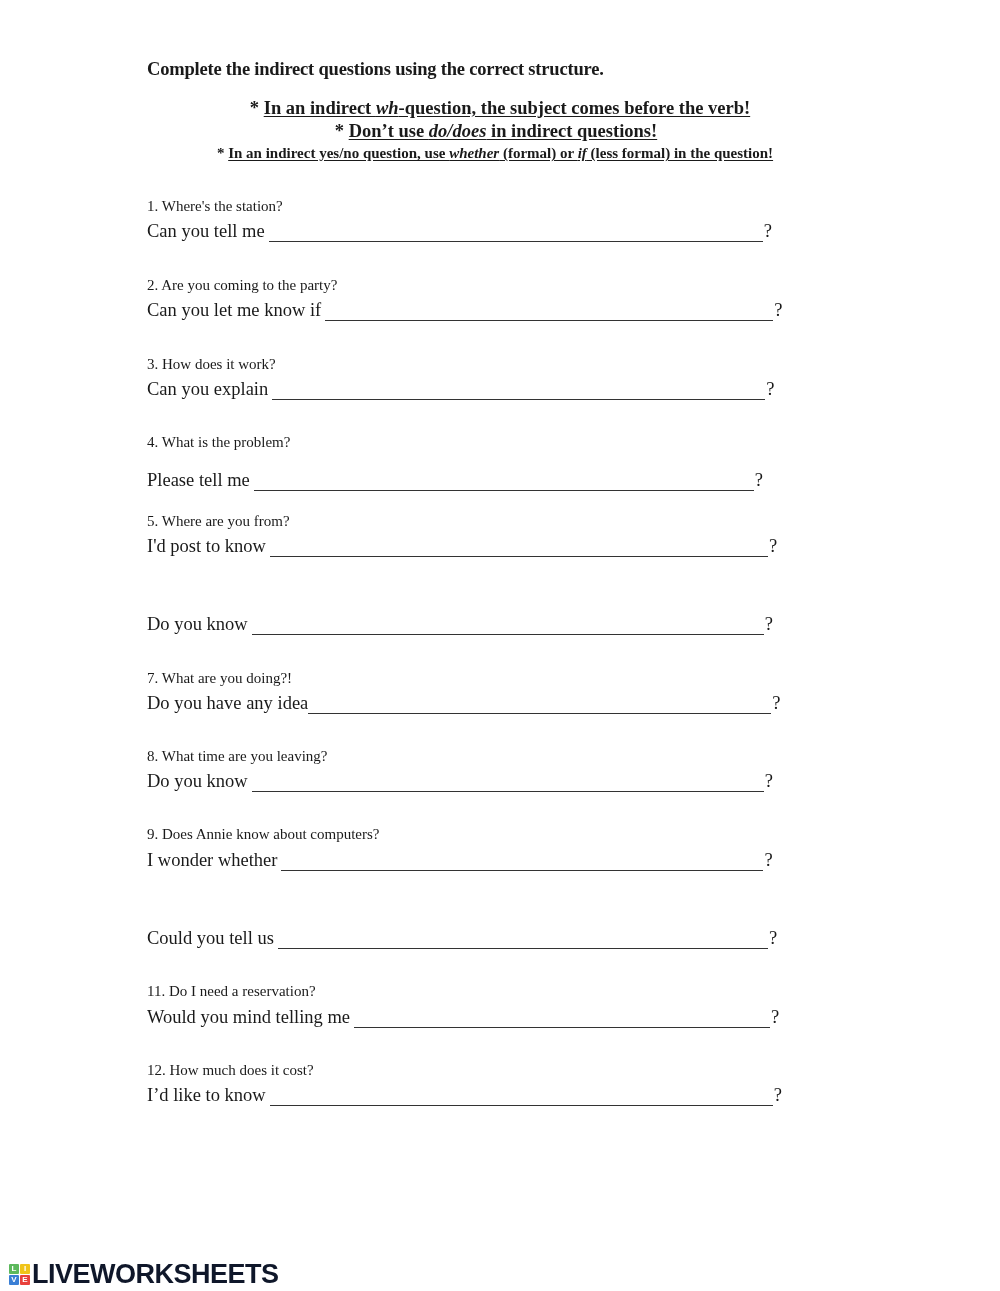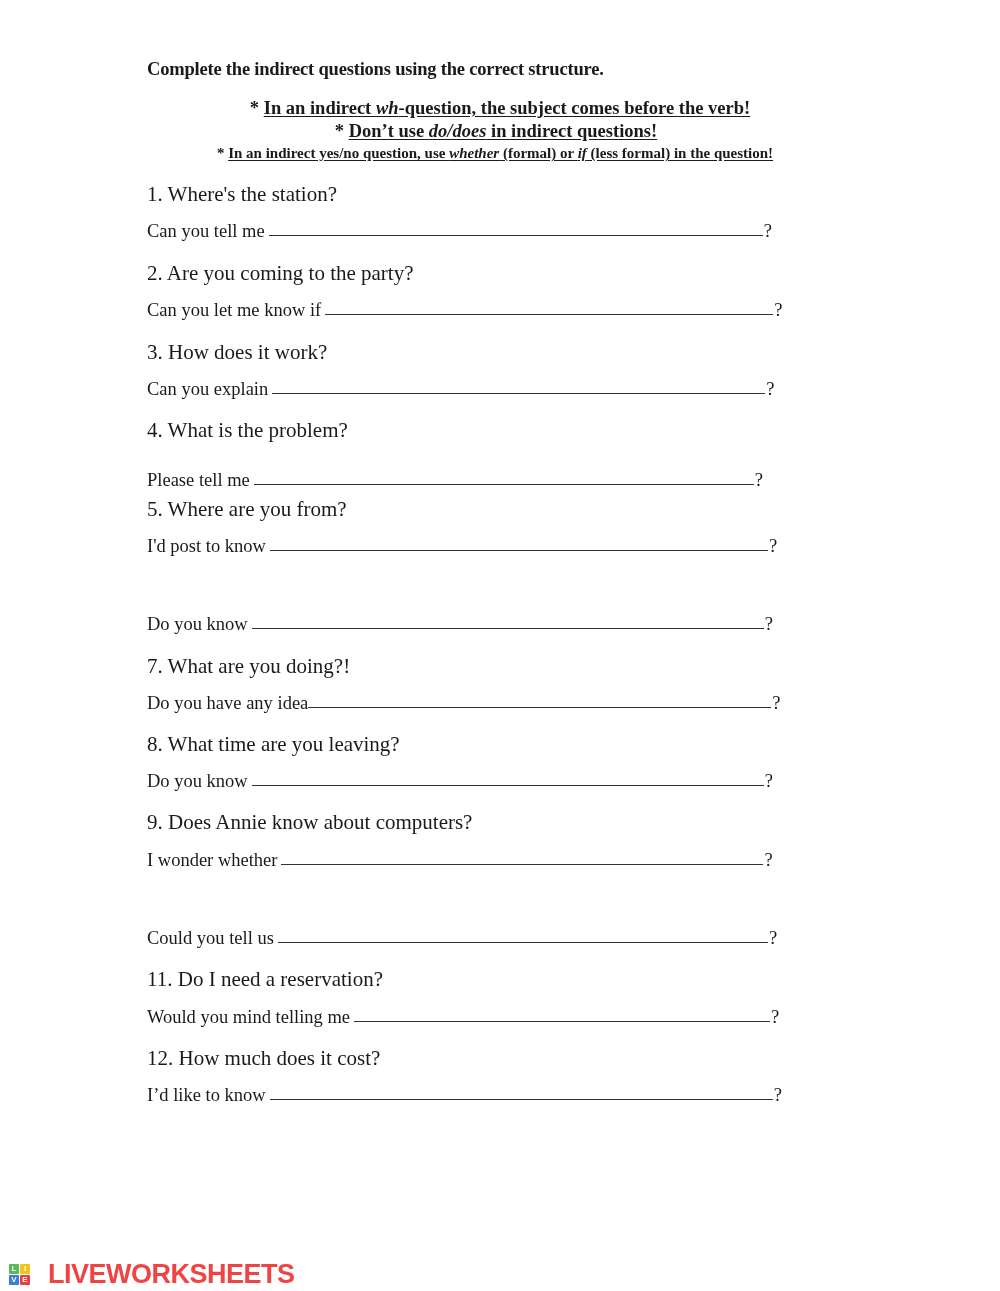--- a/index.html
+++ b/index.html
@@ -15,48 +15,47 @@
   }
   .rule {
     position: absolute; left: 0; width: 1000px; text-align: center;
     font-weight: bold;
   }
   .rule .u { text-decoration: underline; text-underline-offset: 2px; }
   .rule1 { top: 98px; font-size: 18.5px; left: 0px; padding-left: 0; }
   .rule2 { top: 121px; font-size: 18.5px; left: -4px; }
   .rule3 { top: 145px; font-size: 15px; left: -5px; }
   .q {
-    position: absolute; left: 147px; font-size: 21px; white-space: nowrap;
+    position: absolute; left: 147px; font-size: 15px; white-space: nowrap; margin-top: 16px;
   }
   .ans {
     position: absolute; left: 147px; font-size: 18.5px; white-space: nowrap;
-    display: flex; align-items: flex-start; font-family: Liberation Serif, serif;
+    display: flex; align-items: flex-end; font-family: Liberation Serif, serif;
   }
   .blank {
     display: inline-block; border-bottom: 1.5px solid #333; height: 14px;
     margin-left: 4px; margin-right: 1px;
   }
   .blank.tight { margin-left: 0; }
   .logo {
     position: absolute; left: 9px; top: 1260px; display: flex; align-items: center;
   }
   .logo-grid {
     display: grid; grid-template-columns: 10px 10px; grid-template-rows: 10px 10px;
     gap: 1px; margin-right: 2px;
   }
   .logo-cell {
     font-family: "Liberation Sans", "DejaVu Sans", sans-serif;
     font-size: 8px; font-weight: bold; color: #fff; text-align: center; line-height: 10px;
     border-radius: 1px;
   }
   .logo-text {
     font-family: "Liberation Sans", "DejaVu Sans", sans-serif;
-    font-size: 27px; font-weight: bold; color: #ef4444; letter-spacing: -0.5px;
+    font-size: 27px; font-weight: bold; color: #0f172a; letter-spacing: -0.5px;
     line-height: 28px;
-    margin-left: 16px;
   }
 </style>
 </head>
 <body>
 
 <div class="page">
 
   <div class="title">Complete the indirect questions using the correct structure.</div>
 
   <div class="rule rule1">

